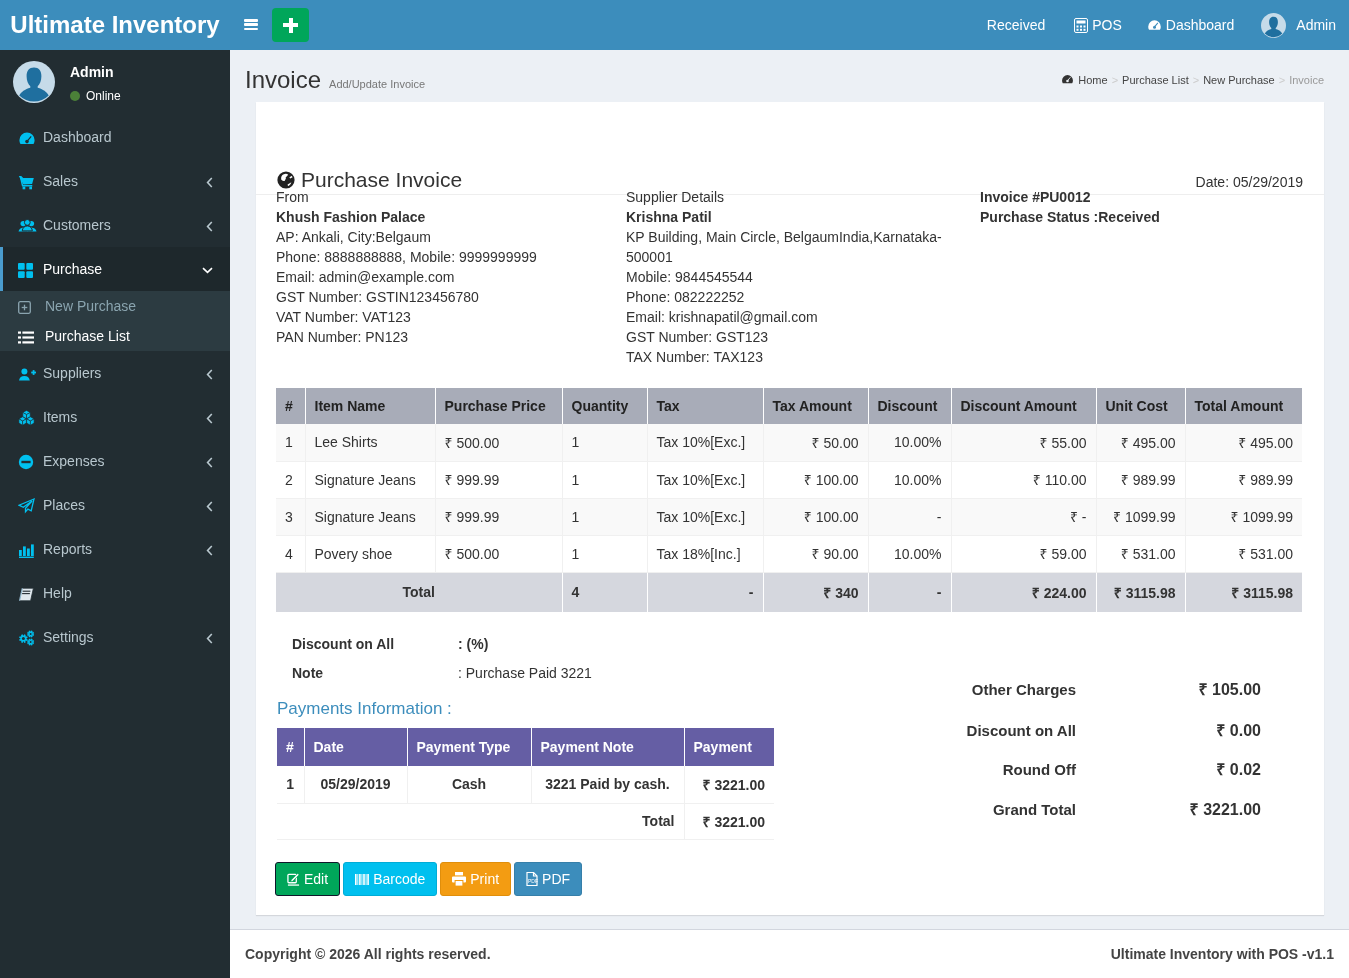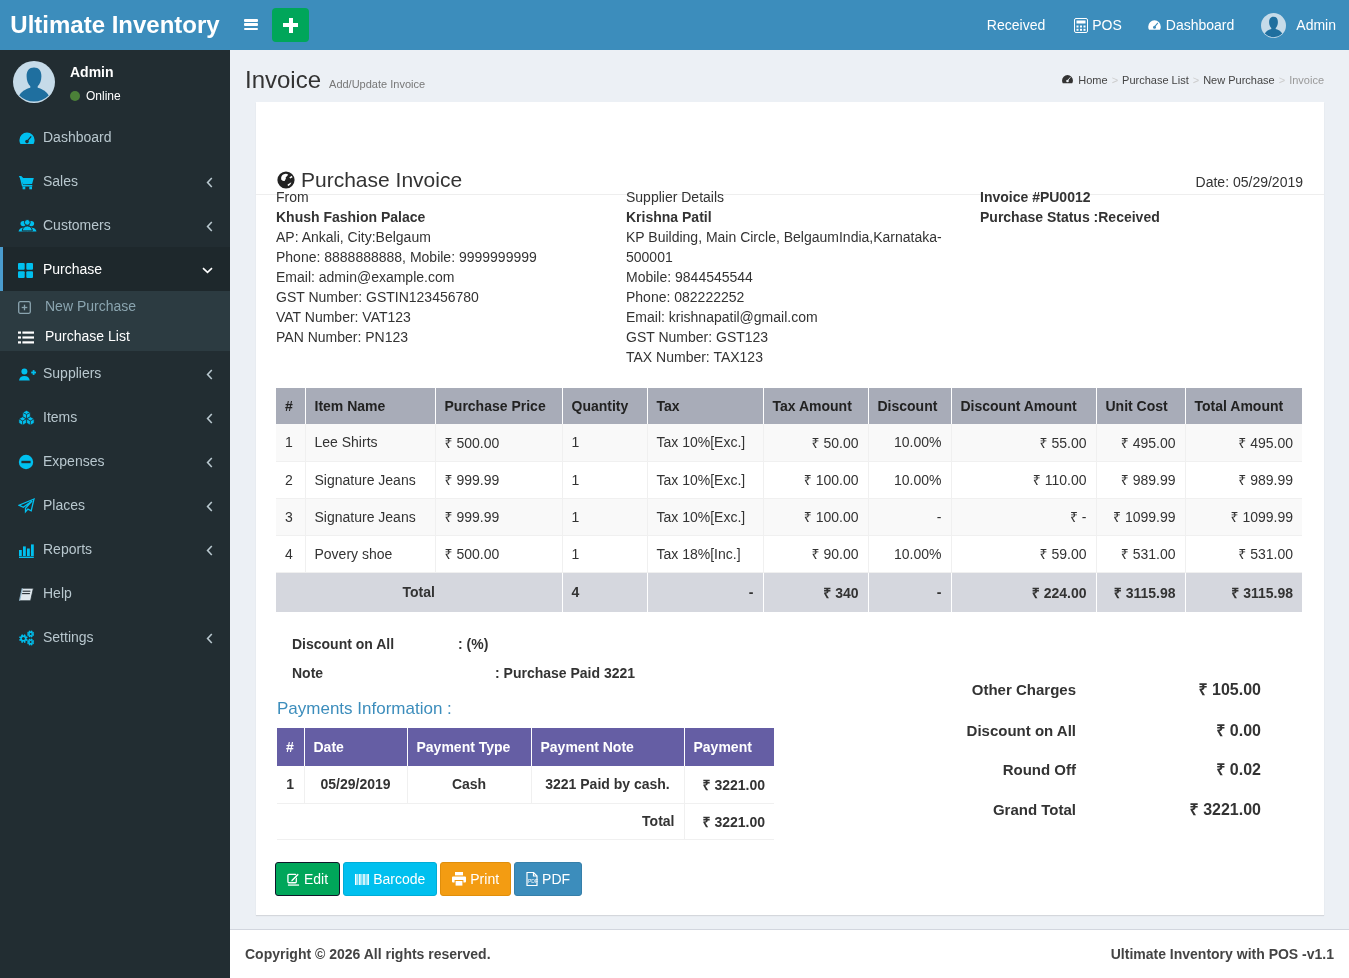--- a/index.html
+++ b/index.html
@@ -66,21 +66,21 @@
 #mtbl td:last-child { border-right:none; }
 #mtbl tbody tr:nth-child(odd) td { background:#f9f9f9; }
 #mtbl .r { text-align:right; }
 #mtbl tfoot td { background:#d5d7de; font-weight:bold; height:40px; border-right:1px solid #fff; border-bottom:none; }
 #mtbl tfoot .ctr { text-align:center; }
 
 
 #dlab { position:absolute; left:36px; top:534px; font-weight:bold; width:160px; }
 #dval { position:absolute; left:202px; top:534px; font-weight:bold; }
 #nlab { position:absolute; left:36px; top:563px; font-weight:bold; }
-#nval { position:absolute; left:202px; top:563px; font-weight:bold;margin-left:37px; }
+#nval { position:absolute; left:202px; top:563px; font-weight:normal; }
 #payh { position:absolute; left:21px; top:597px; font-size:17px; color:#3c8dbc; }
 
 
 #ptbl { position:absolute; left:21px; top:626px; width:497px; border-collapse:collapse; font-size:14px; table-layout:fixed; }
 #ptbl th { background:#655ea4; color:#fff; font-weight:bold; text-align:left; height:38px; padding:0 0 0 9px; border-right:1px solid #fff; }
 #ptbl th:last-child { border-right:none; }
 #ptbl td { height:37px; padding:0 9px; font-weight:bold; text-align:center; border-bottom:1px solid #f0f0f0; border-right:1px solid #f0f0f0; }
 #ptbl td:last-child { border-right:none; }
 #ptbl .r { text-align:right; }
 #ptbl tfoot td { border-bottom:1px solid #f0f0f0; height:36px; }

